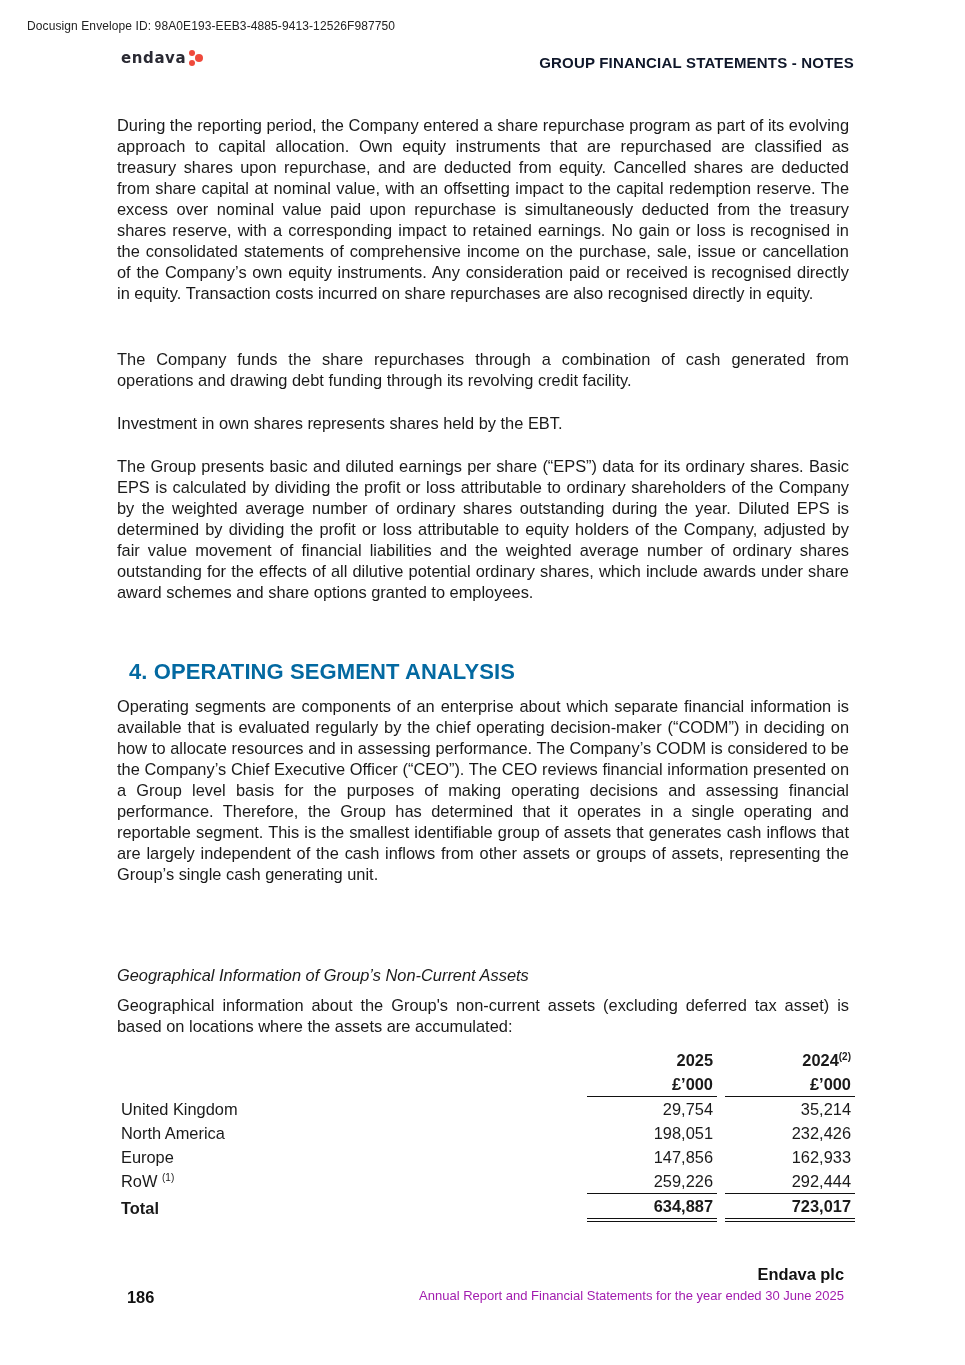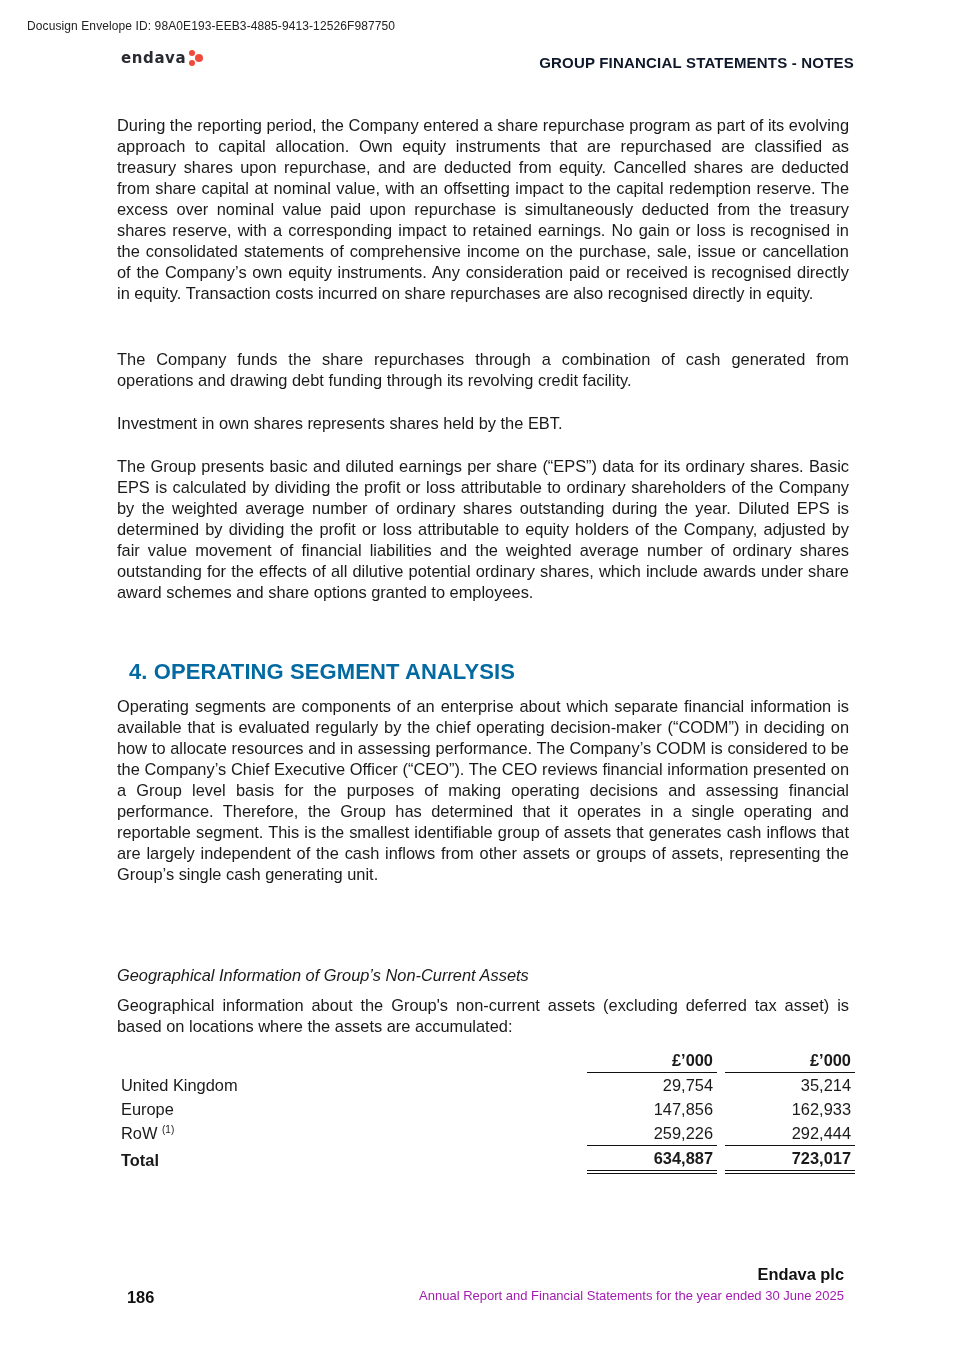--- a/index.html
+++ b/index.html
@@ -56,31 +56,43 @@
   <p class="body p3">Investment in own shares represents shares held by the EBT.</p>
   <p class="body p4">The Group presents basic and diluted earnings per share (“EPS”) data for its ordinary shares. Basic EPS is calculated by dividing the profit or loss attributable to ordinary shareholders of the Company by the weighted average number of ordinary shares outstanding during the year. Diluted EPS is determined by dividing the profit or loss attributable to equity holders of the Company, adjusted by fair value movement of financial liabilities and the weighted average number of ordinary shares outstanding for the effects of all dilutive potential ordinary shares, which include awards under share award schemes and share options granted to employees.</p>
   <h2 class="section">4. OPERATING SEGMENT ANALYSIS</h2>
   <p class="body p5">Operating segments are components of an enterprise about which separate financial information is available that is evaluated regularly by the chief operating decision-maker (“CODM”) in deciding on how to allocate resources and in assessing performance. The Company’s CODM is considered to be the Company’s Chief Executive Officer (“CEO”). The CEO reviews financial information presented on a Group level basis for the purposes of making operating decisions and assessing financial performance. Therefore, the Group has determined that it operates in a single operating and reportable segment. This is the smallest identifiable group of assets that generates cash inflows that are largely independent of the cash inflows from other assets or groups of assets, representing the Group’s single cash generating unit.</p>
   <div class="subhead">Geographical Information of Group’s Non-Current Assets</div>
   <p class="body p6">Geographical information about the Group's non-current assets (excluding deferred tax asset) is based on locations where the assets are accumulated:</p>
 </div>
 
 <table class="geo">
   <tbody>
+      <tr>
+    <th class="col-label"></th>
+    <th class="col-num"><span>2025</span></th>
+    <th class="gap"></th>
+    <th class="col-num"><span>2024</span><sup>(2)</sup></th>
+  </tr>
   <tr>
     <th class="col-label"></th>
     <th class="col-num hdr-rule">£’000</th>
     <th class="gap"></th>
     <th class="col-num hdr-rule">£’000</th>
   </tr>
   <tr>
     <td class="col-label">United Kingdom</td>
     <td class="col-num">29,754</td>
     <td class="gap"></td>
     <td class="col-num">35,214</td>
+  </tr>
+  <tr>
+    <td class="col-label">North America</td>
+    <td class="col-num">198,051</td>
+    <td class="gap"></td>
+    <td class="col-num">232,426</td>
   </tr>
   <tr>
     <td class="col-label">Europe</td>
     <td class="col-num">147,856</td>
     <td class="gap"></td>
     <td class="col-num">162,933</td>
   </tr>
   <tr>
     <td class="col-label"><span>RoW</span> <sup>(1)</sup></td>
     <td class="col-num">259,226</td>

